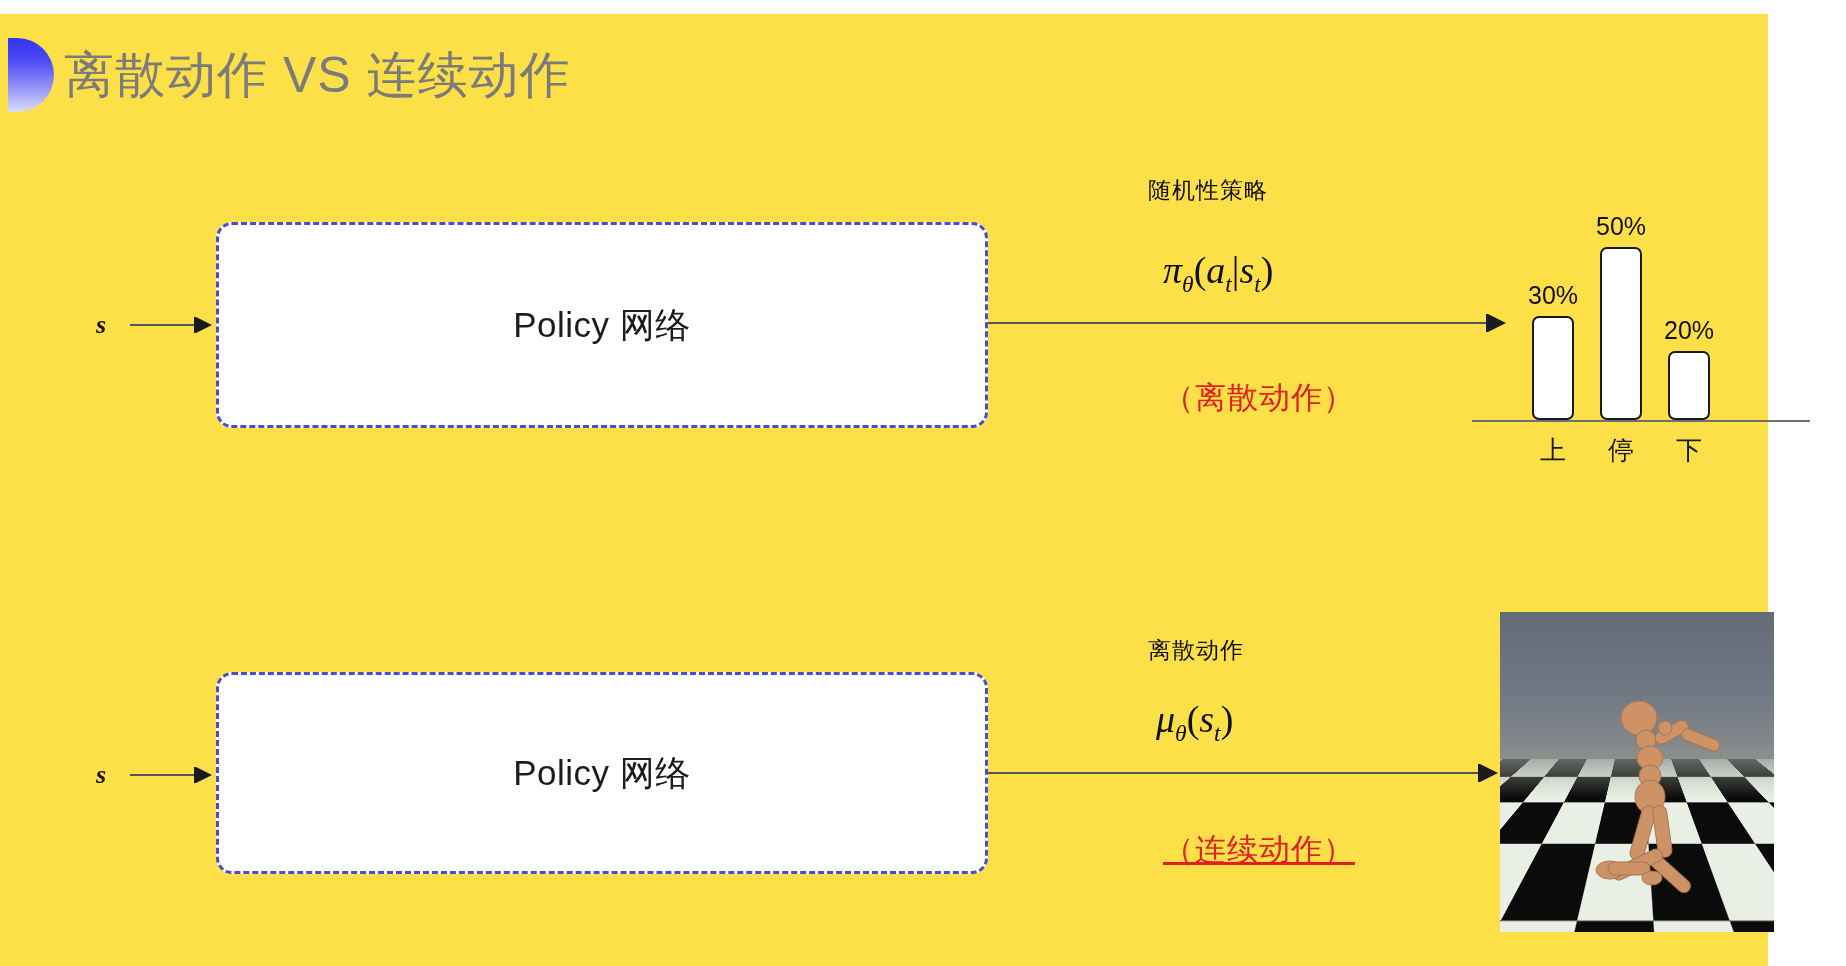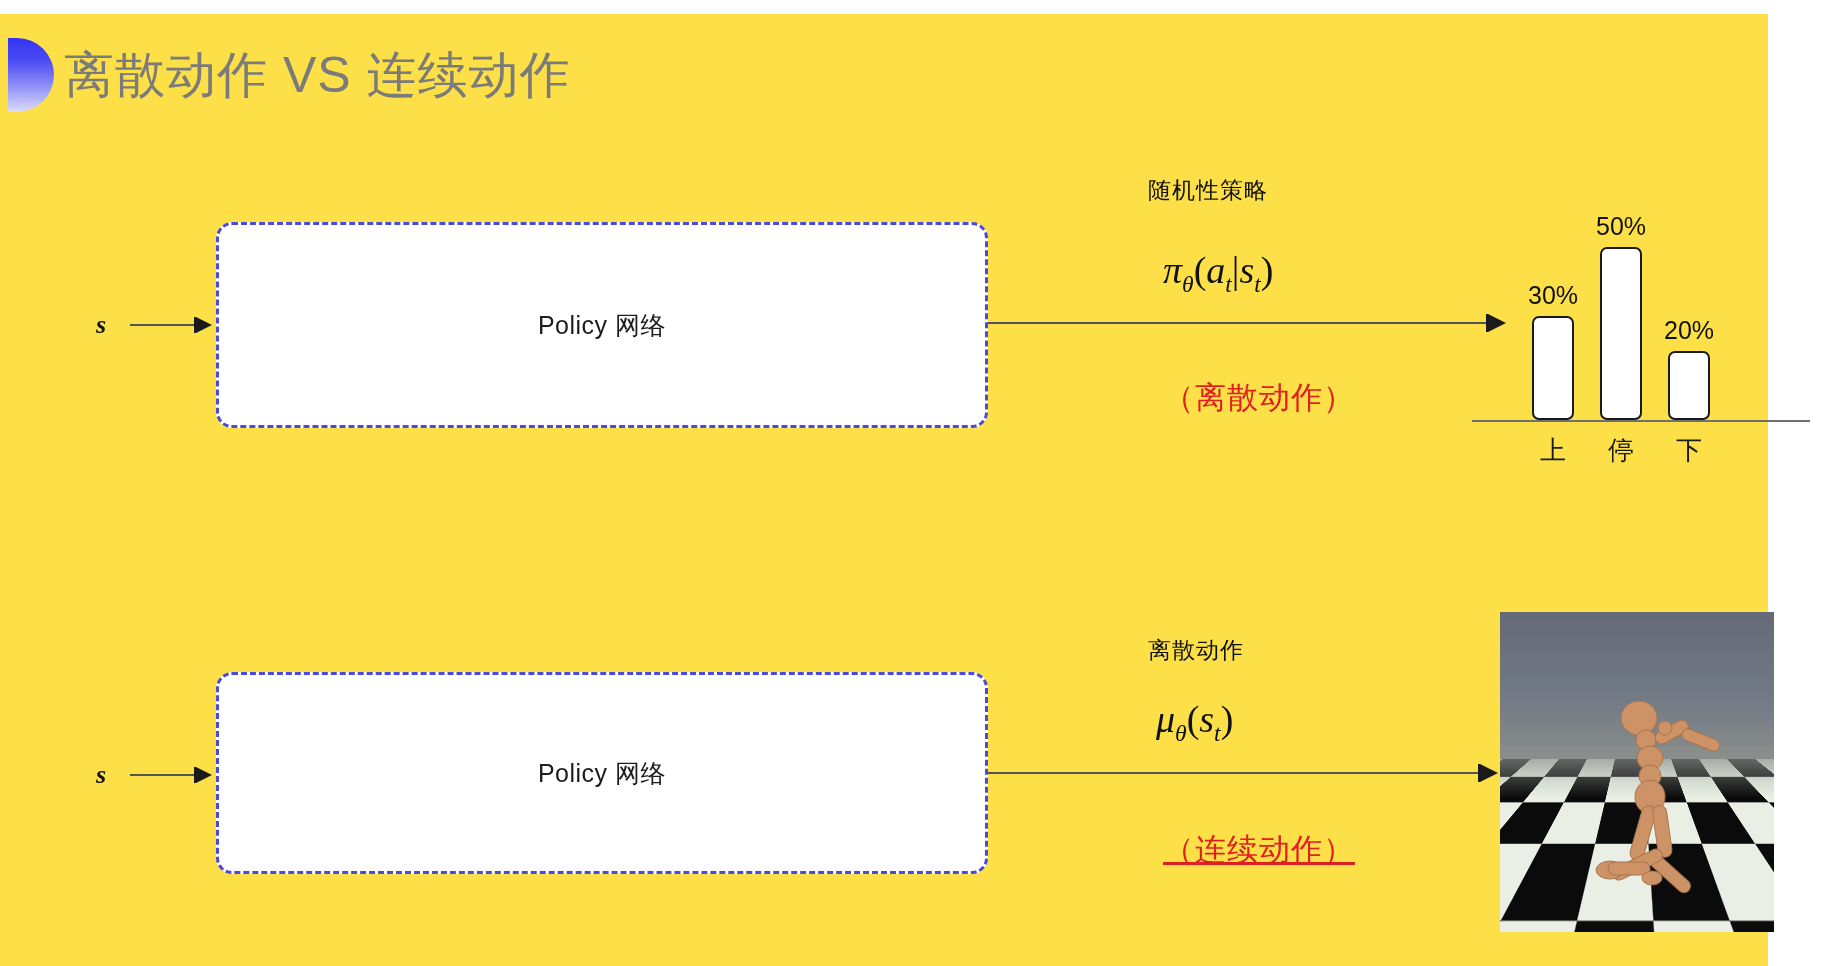--- a/index.html
+++ b/index.html
@@ -41,21 +41,21 @@
   .policy-box {
     position: absolute;
     border: 3px dashed #4b4bd8;
     border-radius: 16px;
     background: #ffffff;
     display: flex;
     align-items: center;
     justify-content: center;
   }
   .policy-box .policy-label {
-    font-size: 25px;
+    font-size: 35px;
     color: #1c1c1c;
     letter-spacing: 0.5px;
     white-space: nowrap;
   }
   #policy-box-top    { left: 216px; top: 208px; width: 772px; height: 206px; }
   #policy-box-bottom { left: 216px; top: 658px; width: 772px; height: 202px; }
 
   
   .state-label {
     position: absolute;

